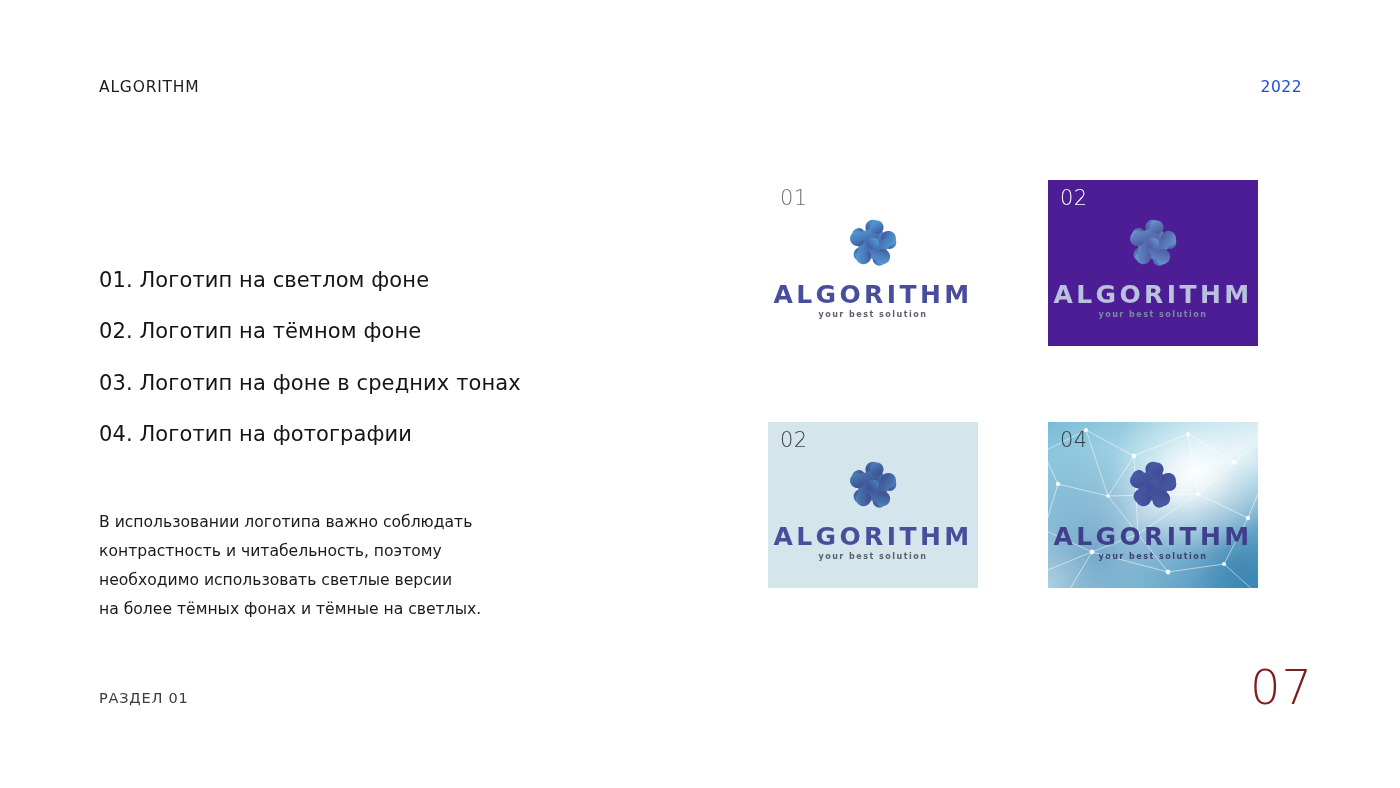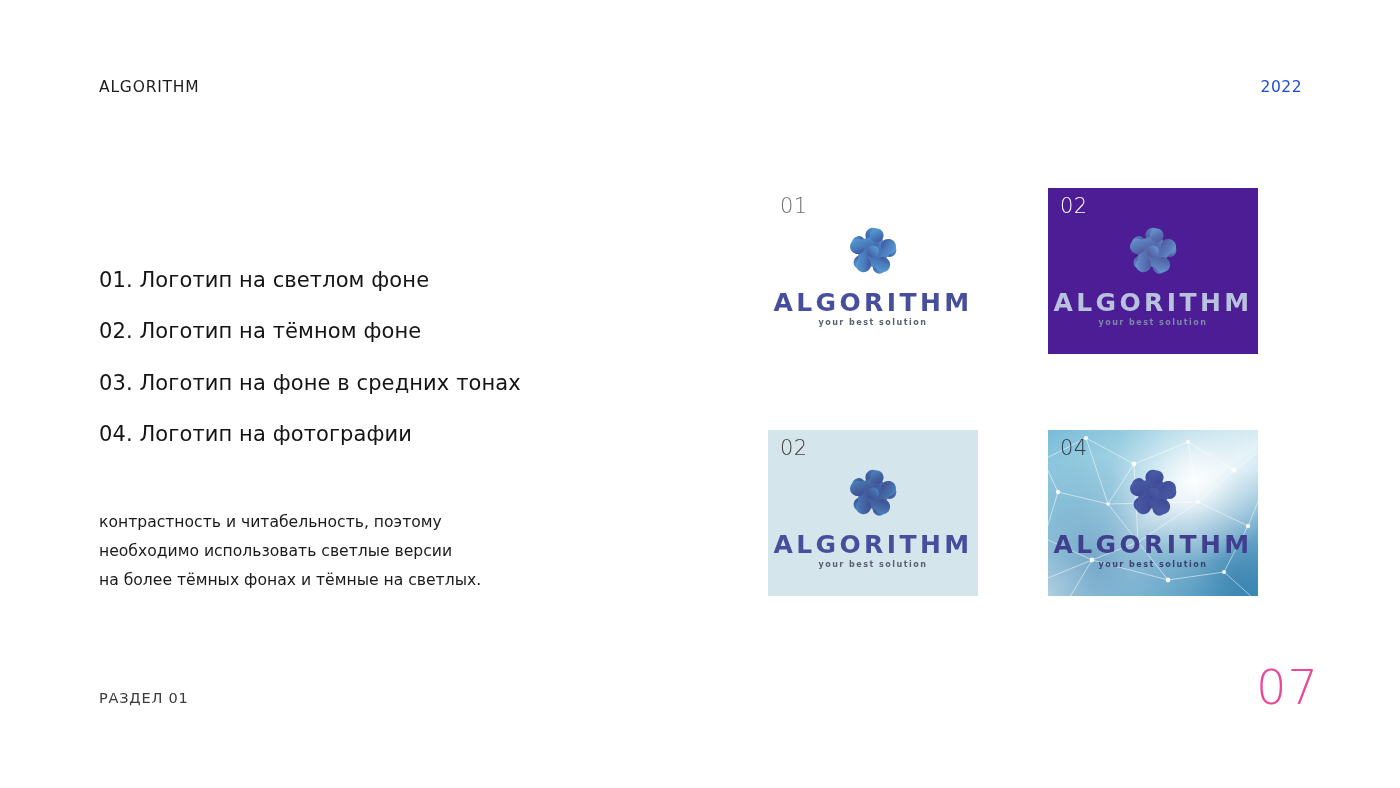--- a/index.html
+++ b/index.html
@@ -89,44 +89,43 @@
   .section-label {
     position: absolute;
     left: 99px;
     top: 690px;
     font-size: 14.5px;
     letter-spacing: 0.8px;
     color: #3b3b3b;
   }
   .page-number {
     position: absolute;
-    right: 81px;
+    right: 87px;
     top: 663px;
     font-size: 48px;
     font-weight: 300;
     letter-spacing: 1px;
-    color: #ec4899;
+    color: #7f1d1d;
     line-height: 1;
     text-align: center;
   }
 
   
   .cards {
     position: absolute;
     left: 768px;
     top: 180px;
     width: 492px;
     height: 410px;
   }
   .card {
     position: absolute;
     width: 210px;
     height: 166px;
     overflow: hidden;
-    margin-top: 8px;
   }
   .card.c1 { left: 0px;   top: 0px; background: #ffffff; }
   .card.c2 { left: 280px; top: 0px; background: #4c1d95; }
   .card.c3 { left: 0px;   top: 242px; background: #d5e5ec; }
   .card.c4 { left: 280px; top: 242px; background: #fca5a5; }
 
   .card-num {
     position: absolute;
     left: 12px;
     top: 6px;
@@ -201,20 +200,21 @@
 
 
   <div class="list">
     <div class="list-item">01. Логотип на светлом фоне</div>
     <div class="list-item">02. Логотип на тёмном фоне</div>
     <div class="list-item">03. Логотип на фоне в средних тонах</div>
     <div class="list-item">04. Логотип на фотографии</div>
   </div>
 
   <div class="body-copy">
+    <span>В использовании логотипа важно соблюдать</span>
     <span>контрастность и читабельность, поэтому</span>
     <span>необходимо использовать светлые версии</span>
     <span>на более тёмных фонах и тёмные на светлых.</span>
   </div>
 
   <div class="section-label">РАЗДЕЛ 01</div>
   <div class="page-number">07</div>
 
   <div class="cards">
 

